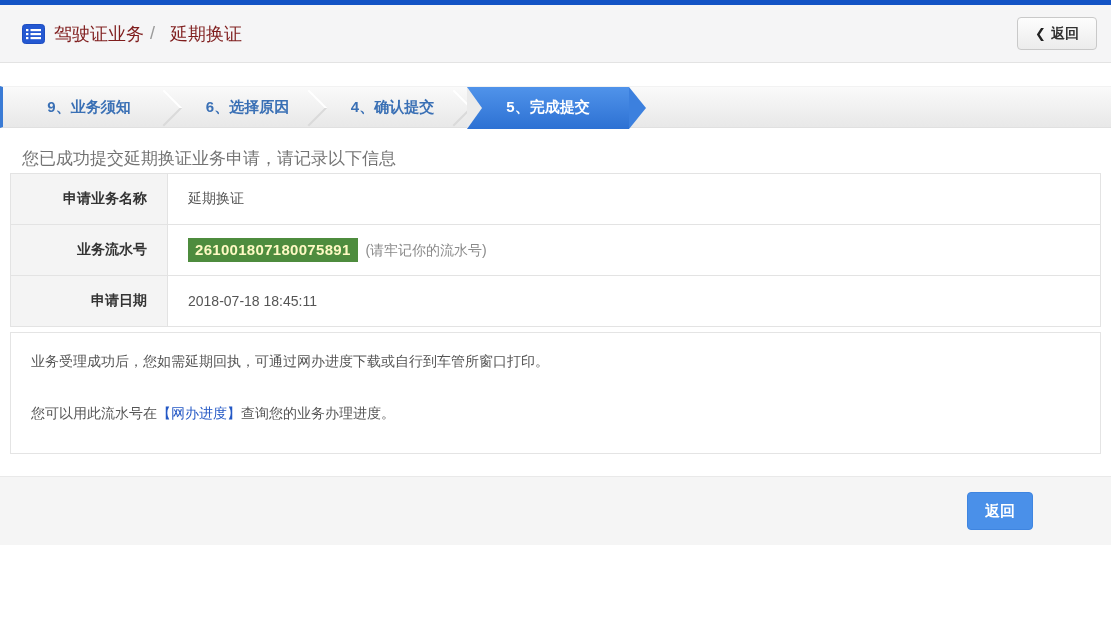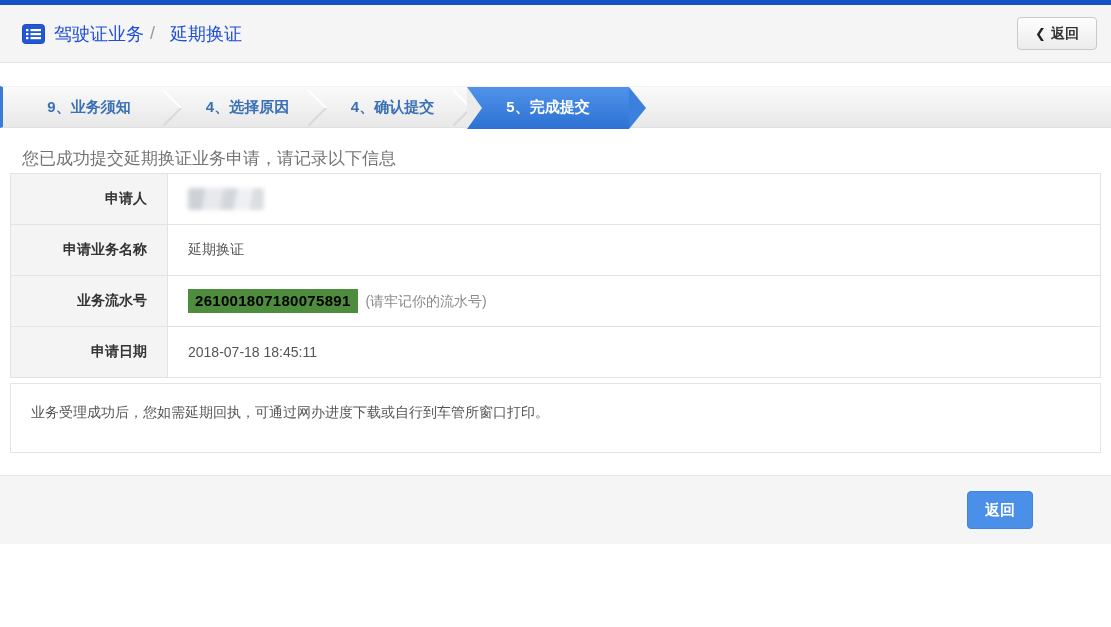--- a/index.html
+++ b/index.html
@@ -4,21 +4,21 @@
 <style>
   * { margin:0; padding:0; box-sizing:border-box; }
   html,body { width:1111px; height:627px; background:#fff; overflow:hidden;
     font-family:"Liberation Sans","DejaVu Sans",sans-serif; }
 
   .topbar { height:5px; background:#1353c5; }
 
   .header { height:58px; background:#f5f5f6; border-bottom:1px solid #e3e3e3;
     display:flex; align-items:center; padding:0 14px 0 22px; }
   .header-icon { width:23px; height:20px; display:inline-block; }
-  .title { font-size:18px; color:#1d4ed8; margin-left:9px; }
+  .title { font-size:18px; color:#7f1d1d; margin-left:9px; }
   .title-sep { color:#9a9a9a; margin:0 6px; font-size:18px; }
   .back-btn-top { margin-left:auto; height:33px; padding:0 17px;
     background:linear-gradient(#fdfdfd,#ececec); border:1px solid #c9c9c9;
     border-radius:4px; font-size:14px; color:#333; cursor:pointer;
     display:flex; align-items:center; font-family:inherit; }
   .back-chevron { font-weight:bold; font-size:13px; margin-right:5px; color:#222; }
   .back-label { font-weight:bold; }
 
   .steps { margin-top:23px; height:42px; display:flex;
     background:linear-gradient(#fafafa,#e8e8e8);
@@ -46,21 +46,21 @@
   .info-table td { border:1px solid #e3e3e3; height:51px; font-size:14px; }
   .info-table td.lbl { width:157px; background:#f4f4f4; text-align:right;
     font-weight:bold; color:#333; padding-right:20px; }
   .info-table td.val { padding-left:20px; color:#555; background:#fff; }
 
   .redacted { display:inline-block; width:76px; height:22px; border-radius:3px;
     vertical-align:middle;
     background:linear-gradient(100deg,#c6cad0 0 22%,#e3e6ea 22% 45%,#ccd1d7 45% 62%,#eceef1 62% 82%,#d4d8dd 82% 100%);
     filter:blur(2px); opacity:.85; }
 
-  .badge { display:inline-block; background:#4e8c3e; color:#000000; font-weight:bold;
+  .badge { display:inline-block; background:#4e8c3e; color:#fef9c3; font-weight:bold;
     font-size:15px; padding:3px 7px 4px; letter-spacing:.3px; }
   .badge-note { color:#8a8a8a; margin-left:4px; }
 
   .notes-box { margin:5px 10px 0; border:1px solid #e4e4e4; background:#fff;
     padding:13px 20px 24px; font-size:14px; color:#555; }
   .notes-box p { line-height:31px; }
   .notes-line3 { margin-top:21px; }
   .progress-link { color:#2458c5; cursor:pointer; }
 
   .footer { margin-top:22px; height:69px; background:#f5f5f5;
@@ -91,50 +91,49 @@
   <span class="title title-sep">/</span>
   <span class="title">延期换证</span>
   <button class="back-btn-top">
     <span class="back-chevron">❮</span>
     <span class="back-label">返回</span>
   </button>
 </div>
 
 <div class="steps">
   <div class="step s1">9、业务须知</div>
-  <div class="step s3">4、选择原因</div>
+  <div class="step s3">6、选择原因</div>
   <div class="step s4">4、确认提交</div>
   <div class="step active">5、完成提交</div>
 </div>
 
 <div class="success">您已成功提交延期换证业务申请，请记录以下信息</div>
 
 <table class="info-table">
   <tbody>
-      <tr>
-    <td class="lbl">申请人</td>
-    <td class="val"><span class="redacted"></span></td>
-  </tr>
   <tr>
     <td class="lbl">申请业务名称</td>
     <td class="val">延期换证</td>
   </tr>
   <tr>
     <td class="lbl">业务流水号</td>
     <td class="val">
       <span class="badge">261001807180075891</span>
       <span class="badge-note">(请牢记你的流水号)</span>
     </td>
   </tr>
   <tr>
     <td class="lbl">申请日期</td>
     <td class="val">2018-07-18 18:45:11</td>
   </tr>
 </tbody>
   </table>
 
 <div class="notes-box">
   <p>业务受理成功后，您如需延期回执，可通过网办进度下载或自行到车管所窗口打印。</p>
+  <p class="notes-line3">
+    <span>您可以用此流水号在</span><span class="progress-link">【网办进度】</span><span>查询您的业务办理进度。</span>
+  </p>
 </div>
 
 <div class="footer">
   <button class="back-btn-bottom">返回</button>
 </div>
 
 </body></html>

